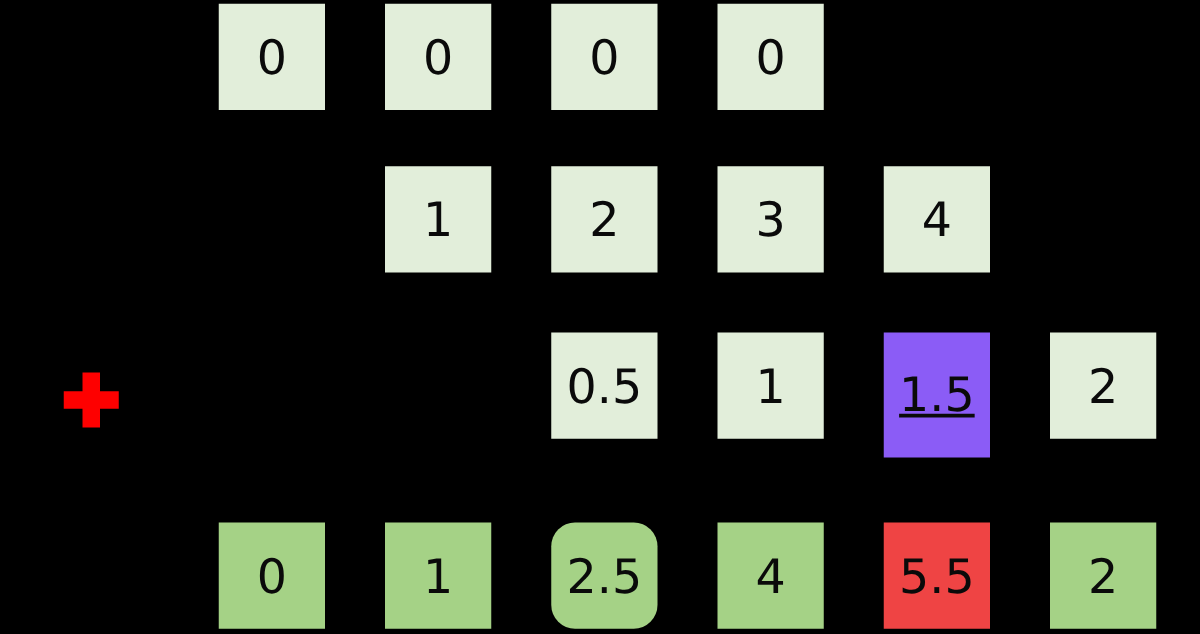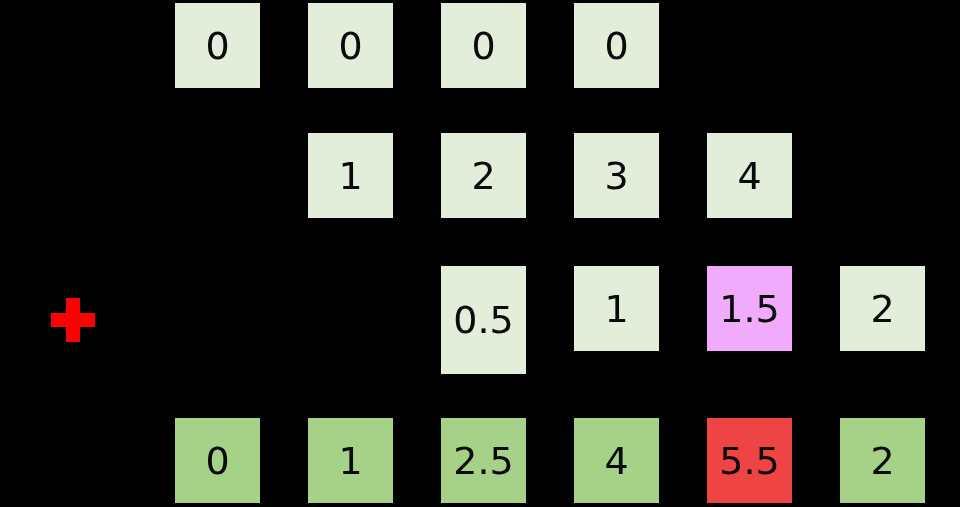--- a/index.html
+++ b/index.html
@@ -71,23 +71,23 @@
     <span class="bar-v" style="background: rgb(254, 0, 0);"></span>
   </div>
 <div class="cell addend" style="left: 175px; top: 3px; width: 85px; height: 85px; background: rgb(226, 238, 218); color: rgb(10, 10, 10);">0</div>
     <div class="cell addend" style="left: 308px; top: 3px; width: 85px; height: 85px; background: rgb(226, 238, 218); color: rgb(10, 10, 10);">0</div>
     <div class="cell addend" style="left: 441px; top: 3px; width: 85px; height: 85px; background: rgb(226, 238, 218); color: rgb(10, 10, 10);">0</div>
     <div class="cell addend" style="left: 574px; top: 3px; width: 85px; height: 85px; background: rgb(226, 238, 218); color: rgb(10, 10, 10);">0</div>
     <div class="cell addend" style="left: 308px; top: 133px; width: 85px; height: 85px; background: rgb(226, 238, 218); color: rgb(10, 10, 10);">1</div>
     <div class="cell addend" style="left: 441px; top: 133px; width: 85px; height: 85px; background: rgb(226, 238, 218); color: rgb(10, 10, 10);">2</div>
     <div class="cell addend" style="left: 574px; top: 133px; width: 85px; height: 85px; background: rgb(226, 238, 218); color: rgb(10, 10, 10);">3</div>
     <div class="cell addend" style="left: 707px; top: 133px; width: 85px; height: 85px; background: rgb(226, 238, 218); color: rgb(10, 10, 10);">4</div>
-    <div class="cell addend" style="left: 441px; top: 266px; width: 85px; height: 108px; background: rgb(226, 238, 218); color: rgb(10, 10, 10);">0.5</div>
+    <div class="cell addend" style="left: 441px; top: 266px; width: 85px; height: 85px; background: rgb(226, 238, 218); color: rgb(10, 10, 10);">0.5</div>
     <div class="cell addend" style="left: 574px; top: 266px; width: 85px; height: 85px; background: rgb(226, 238, 218); color: rgb(10, 10, 10);">1</div>
-    <div class="cell addend" style="left: 707px; top: 266px; width: 85px; height: 85px; background: #f0abfc; color: rgb(10, 10, 10);">1.5</div>
+    <div class="cell addend" style="left: 707px; top: 266px; width: 85px; height: 100px; background: #8b5cf6; color: rgb(10, 10, 10); text-decoration: underline;">1.5</div>
     <div class="cell addend" style="left: 840px; top: 266px; width: 85px; height: 85px; background: rgb(226, 238, 218); color: rgb(10, 10, 10);">2</div>
     <div class="cell result" style="left: 175px; top: 418px; width: 85px; height: 85px; background: rgb(165, 210, 134); color: rgb(10, 10, 10);">0</div>
     <div class="cell result" style="left: 308px; top: 418px; width: 85px; height: 85px; background: rgb(165, 210, 134); color: rgb(10, 10, 10);">1</div>
-    <div class="cell result" style="left: 441px; top: 418px; width: 85px; height: 85px; background: rgb(165, 210, 134); color: rgb(10, 10, 10);">2.5</div>
+    <div class="cell result" style="left: 441px; top: 418px; width: 85px; height: 85px; background: rgb(165, 210, 134); color: rgb(10, 10, 10); border-radius: 19px;">2.5</div>
     <div class="cell result" style="left: 574px; top: 418px; width: 85px; height: 85px; background: rgb(165, 210, 134); color: rgb(10, 10, 10);">4</div>
     <div class="cell result" style="left: 707px; top: 418px; width: 85px; height: 85px; background: #ef4444; color: rgb(10, 10, 10);">5.5</div>
     <div class="cell result" style="left: 840px; top: 418px; width: 85px; height: 85px; background: rgb(165, 210, 134); color: rgb(10, 10, 10);">2</div>
   </div>
 
 </body></html>

